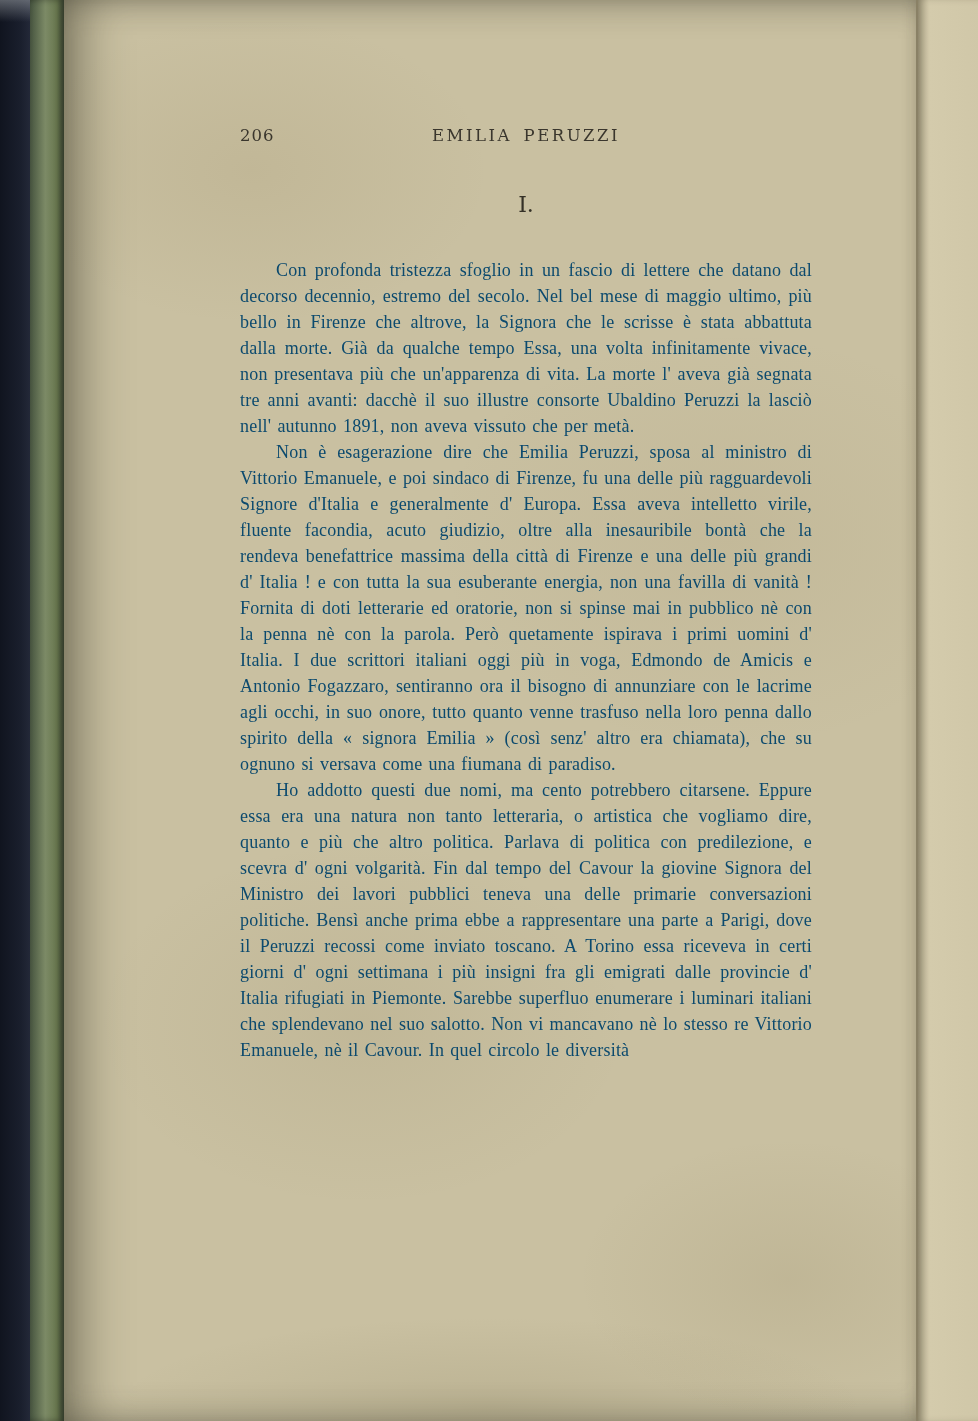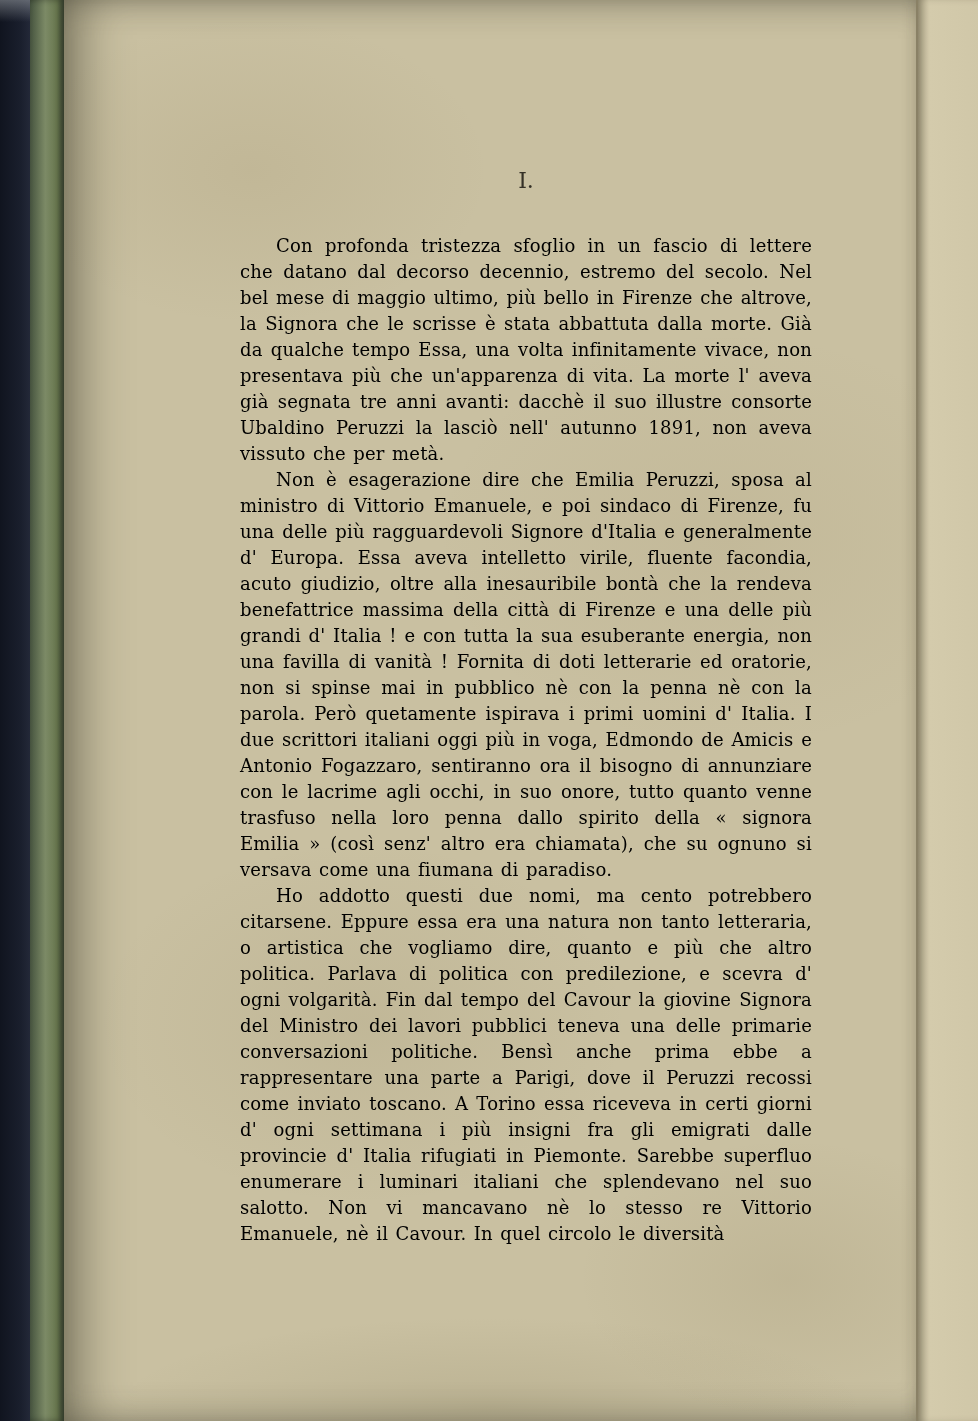--- a/index.html
+++ b/index.html
@@ -105,35 +105,40 @@
   }
 
   .body-para {
     margin: 0;
     text-indent: 36px;
     text-align: justify;
     font-size: 18px;
     line-height: 26px;
     letter-spacing: 0.2px;
     word-spacing: 1.5px;
-    color: #000000;
+    color: #0c4a6e;
+    font-family: Liberation Serif, serif;
   }
 </style>
 </head>
 <body>
 
 <div class="scan">
 
   <div class="binding"></div>
   <div class="binding-top-glare"></div>
   <div class="spine-strip"></div>
 
   <div class="paper">
     <div class="content">
 
+      <div class="running-head">
+        <span class="pagenum">206</span>
+        <span class="head-title">EMILIA PERUZZI</span>
+      </div>
 
       <div class="section-heading">I.</div>
 
       <p class="body-para">Con profonda tristezza sfoglio in un fascio di lettere che datano dal decorso decennio, estremo del secolo. Nel bel mese di maggio ultimo, più bello in Firenze che altrove, la Signora che le scrisse è stata abbattuta dalla morte. Già da qualche tempo Essa, una volta infinitamente vivace, non presentava più che un'apparenza di vita. La morte l' aveva già segnata tre anni avanti: dacchè il suo illustre consorte Ubaldino Peruzzi la lasciò nell' autunno 1891, non aveva vissuto che per metà.</p>
 
       <p class="body-para">Non è esagerazione dire che Emilia Peruzzi, sposa al ministro di Vittorio Emanuele, e poi sindaco di Firenze, fu una delle più ragguardevoli Signore d'Italia e generalmente d' Europa. Essa aveva intelletto virile, fluente facondia, acuto giudizio, oltre alla inesauribile bontà che la rendeva benefattrice massima della città di Firenze e una delle più grandi d' Italia ! e con tutta la sua esuberante energia, non una favilla di vanità ! Fornita di doti letterarie ed oratorie, non si spinse mai in pubblico nè con la penna nè con la parola. Però quetamente ispirava i primi uomini d' Italia. I due scrittori italiani oggi più in voga, Edmondo de Amicis e Antonio Fogazzaro, sentiranno ora il bisogno di annunziare con le lacrime agli occhi, in suo onore, tutto quanto venne trasfuso nella loro penna dallo spirito della « signora Emilia » (così senz' altro era chiamata), che su ognuno si versava come una fiumana di paradiso.</p>
 
       <p class="body-para">Ho addotto questi due nomi, ma cento potrebbero citarsene. Eppure essa era una natura non tanto letteraria, o artistica che vogliamo dire, quanto e più che altro politica. Parlava di politica con predilezione, e scevra d' ogni volgarità. Fin dal tempo del Cavour la giovine Signora del Ministro dei lavori pubblici teneva una delle primarie conversazioni politiche. Bensì anche prima ebbe a rappresentare una parte a Parigi, dove il Peruzzi recossi come inviato toscano. A Torino essa riceveva in certi giorni d' ogni settimana i più insigni fra gli emigrati dalle provincie d' Italia rifugiati in Piemonte. Sarebbe superfluo enumerare i luminari italiani che splendevano nel suo salotto. Non vi mancavano nè lo stesso re Vittorio Emanuele, nè il Cavour. In quel circolo le diversità</p>
 
     </div>

